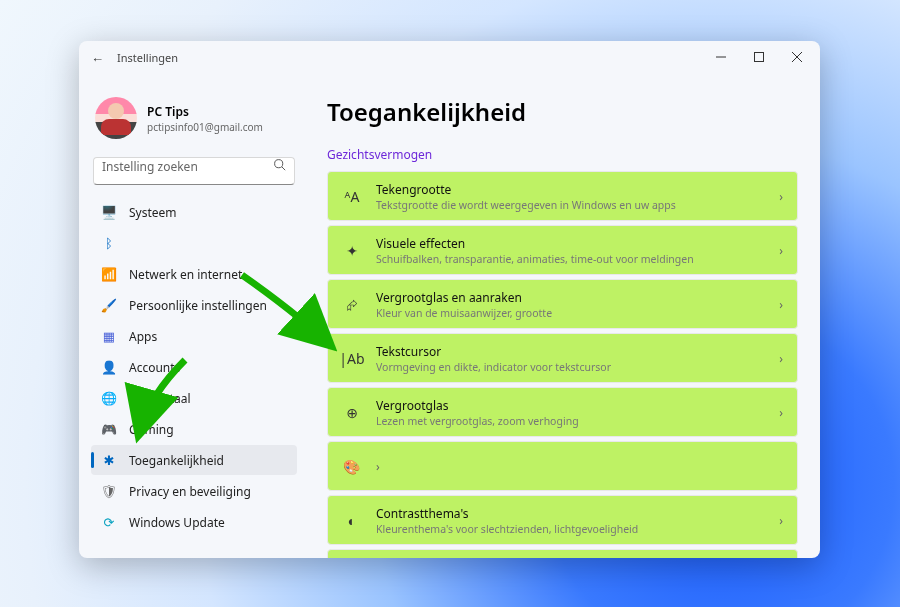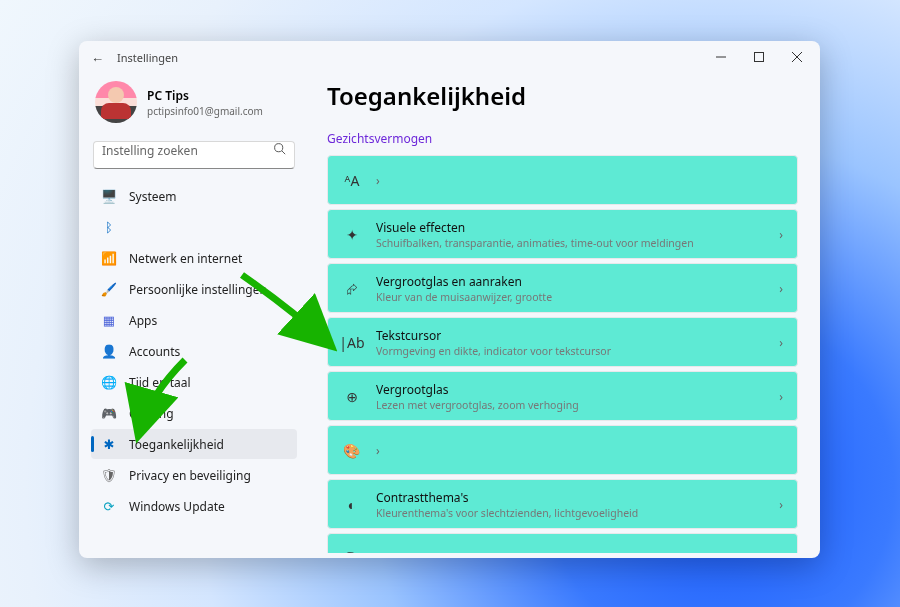--- a/index.html
+++ b/index.html
@@ -24,21 +24,21 @@
     display: flex; align-items: center;
     padding: 0 4px 0 12px;
     font-size: 11px;
     color: #444;
   }
   .titlebar .back { width: 26px; font-size: 13px; color: #333; }
   .titlebar .title { flex: 1; }
   .winbtn { width: 38px; height: 28px; display: flex; align-items: center; justify-content: center; color: #333; }
   .winbtn svg { display: block; }
 
-  .body { flex: 1; display: flex; overflow: hidden; }
+  .body { flex: 1; display: flex; overflow: hidden; margin-top: 16px; }
 
   
   .sidebar {
     width: 226px;
     padding: 4px 8px 8px 12px;
     display: flex; flex-direction: column;
     font-size: 12px;
   }
   .profile { display: flex; align-items: center; gap: 10px; padding: 4px 4px 14px 4px; }
   .avatar {
@@ -82,21 +82,21 @@
   }
   .nav-icon { width: 16px; height: 16px; display: flex; align-items:center; justify-content:center; }
   .nav-icon span { font-size: 13px; line-height: 1; }
 
   
   .main { flex: 1; padding: 6px 22px 0 22px; overflow-y: auto; }
   .main h1 { font-size: 24px; font-weight: 600; margin-bottom: 18px; }
   .section-header { font-size: 12px; font-weight: 400; color: #6d28d9; margin: 2px 0 8px 0; }
 
   .setting-row {
-    background: #5eead4;
+    background: #bef264;
     border: 1px solid #e8e8eb;
     border-radius: 4px;
     height: 50px;
     display: flex; align-items: center;
     padding: 0 14px;
     margin-bottom: 4px;
     gap: 14px;
   }
   .setting-row .ricon { width: 20px; display:flex; align-items:center; justify-content:center; font-size:14px; color:#333; }
   .setting-row .texts { flex: 1; display:flex; flex-direction:column; justify-content:center; }
@@ -226,20 +226,24 @@
           </div>
         </div>
     </div>
 
     <div class="main">
       <h1>Toegankelijkheid</h1>
       <div class="section-header">Gezichtsvermogen</div>
       <div id="rows">
           <div class="setting-row">
             <div class="ricon">ᴬA</div>
+            <div class="texts">
+              <div class="rtitle">Tekengrootte</div>
+              <div class="rdesc">Tekstgrootte die wordt weergegeven in Windows en uw apps</div>
+            </div>
             <div class="chev">›</div>
           </div>
           <div class="setting-row">
             <div class="ricon">✦</div>
             <div class="texts">
               <div class="rtitle">Visuele effecten</div>
               <div class="rdesc">Schuifbalken, transparantie, animaties, time-out voor meldingen</div>
             </div>
             <div class="chev">›</div>
           </div>

